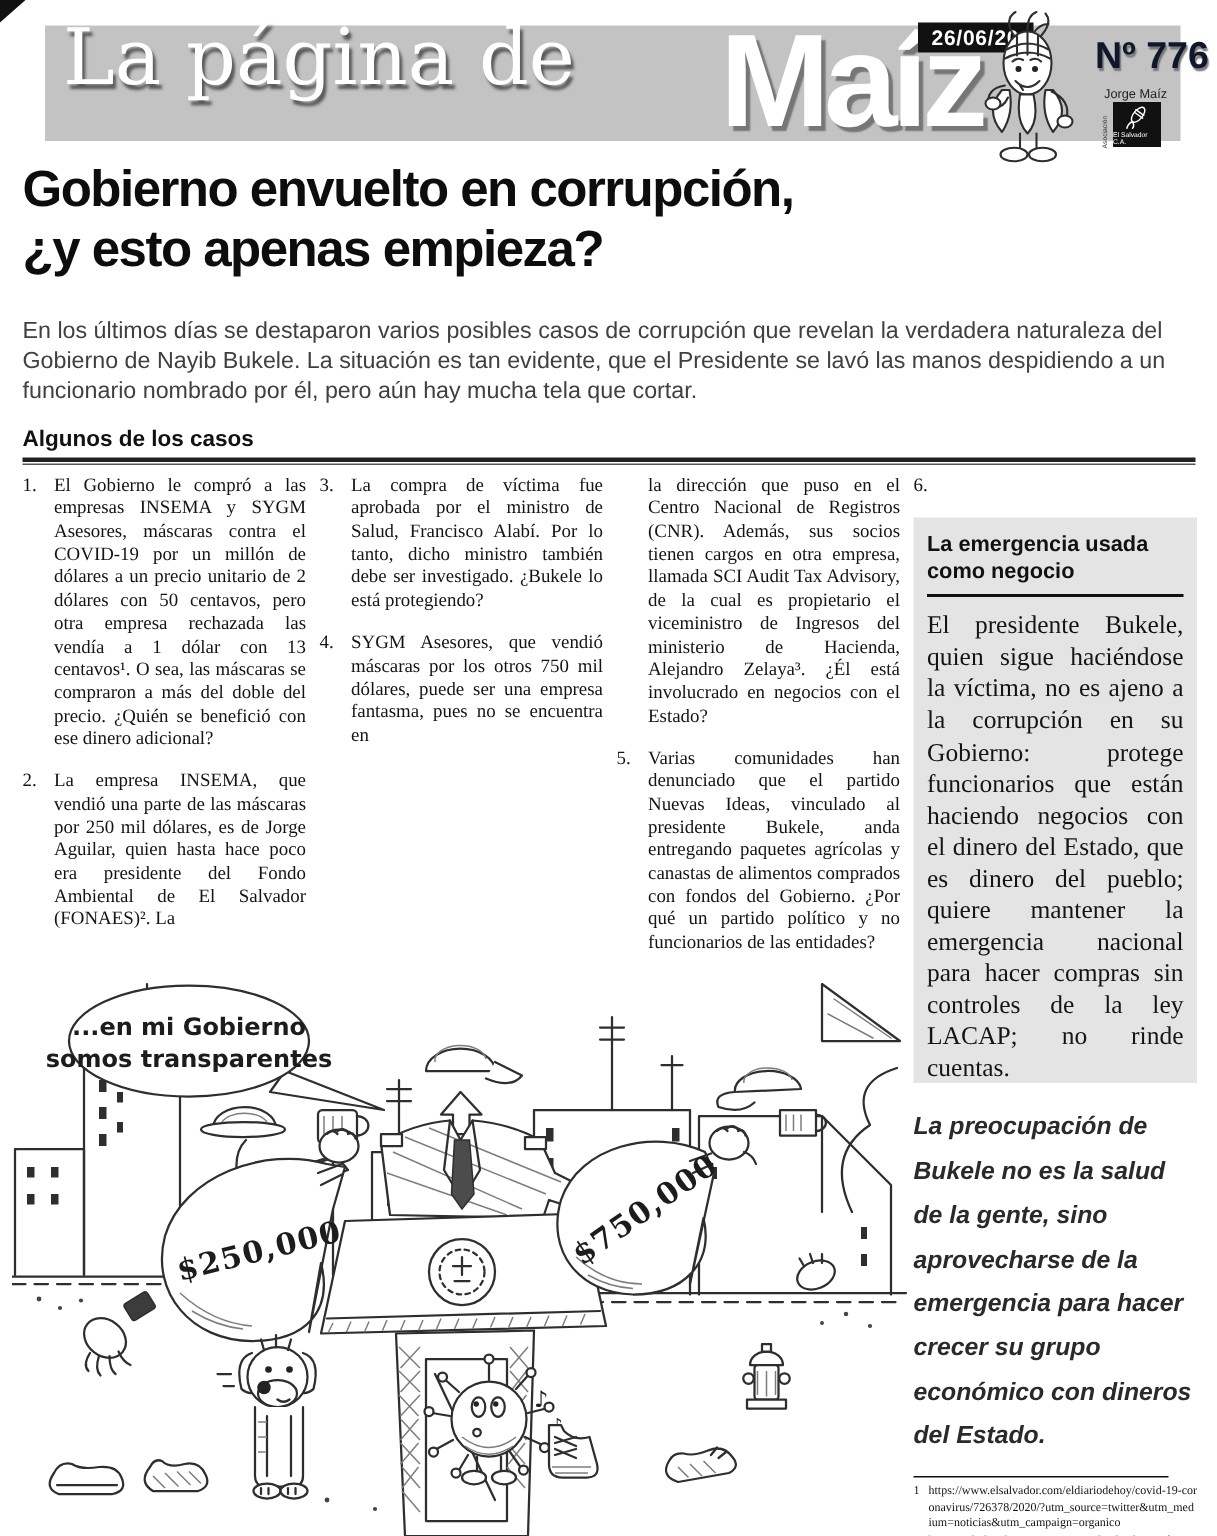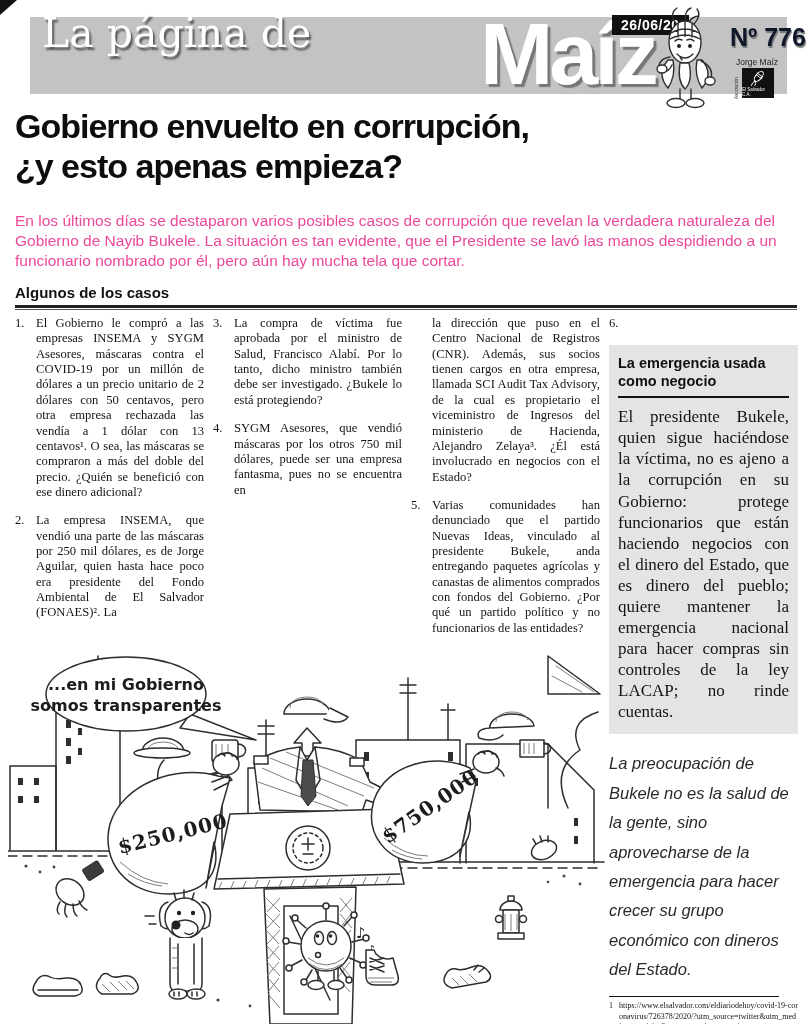--- a/index.html
+++ b/index.html
@@ -3,58 +3,58 @@
 <meta charset="utf-8">
 <style>
   html,body{margin:0;padding:0;background:#fff;}
   .page{position:relative;width:811px;height:1024px;background:#fff;overflow:hidden;
         font-family:"Liberation Sans",sans-serif;color:#1a1a1a;}
   
   .corner{position:absolute;left:0;top:0;width:0;height:0;
           border-top:15px solid #111;border-right:17px solid transparent;}
   .banner{position:absolute;left:30px;top:17px;width:757px;height:77px;background:#c3c3c3;}
   .m-script{position:absolute;left:12px;top:-8px;font-family:"DejaVu Serif",serif;
-            font-size:41px;color:#fff;white-space:nowrap;
+            font-size:52px;color:#fff;white-space:nowrap;
             text-shadow:2px 3px 2px rgba(70,70,70,.85);}
   .m-brand{position:absolute;left:450px;top:-14px;font-size:88px;font-weight:800;
            letter-spacing:-4px;color:#fff;white-space:nowrap;
            text-shadow:3px 3px 1px rgba(110,110,110,.9);}
   .date-badge{position:absolute;left:582px;top:-2px;background:#111;color:#fff;
               font-size:14px;font-weight:700;padding:2px 9px;letter-spacing:.5px;}
   .issue{position:absolute;left:700px;top:6px;font-size:25px;font-weight:800;color:#0f172a;
          text-shadow:1px 2px 1px rgba(110,110,110,.9);white-space:nowrap;}
   .org{position:absolute;left:706px;top:40px;font-size:8.5px;color:#222;}
   .logo-box{position:absolute;left:712px;top:51px;width:32px;height:30px;background:#111;
             display:flex;align-items:center;justify-content:center;flex-direction:column;}
   .logo-country{font-size:4.5px;color:#fff;line-height:1;margin-top:1px;}
   .logo-vert{position:absolute;left:704px;top:52px;font-size:4.5px;color:#333;
              writing-mode:vertical-rl;transform:rotate(180deg);height:30px;overflow:hidden;}
   .mascot{position:absolute;left:614px;top:-10px;}
   
   .headline{position:absolute;left:15px;top:106px;width:780px;font-size:34px;font-weight:800;
             letter-spacing:-1px;line-height:1.18;color:#0d0d0d;}
-  .lede{position:absolute;left:15px;top:211px;width:782px;font-size:15.5px;line-height:1.3;color:#ec4899;}
+  .lede{position:absolute;left:15px;top:211px;width:782px;font-size:15.5px;line-height:1.3;color:#404040;}
   
   .section-head{position:absolute;left:15px;top:284px;width:782px;}
   .section-title{font-size:15px;font-weight:800;color:#111;}
   .section-rule{margin-top:4px;border-top:3px solid #222;border-bottom:1px solid #555;height:1px;}
   
   .cols{position:absolute;left:15px;top:316px;width:784px;display:flex;gap:9px;}
   .col{width:189px;flex:0 0 189px;font-family:"Liberation Serif","DejaVu Serif",serif;
        font-size:12.6px;line-height:1.22;text-align:justify;color:#141414;}
   .seg{position:relative;padding-left:21px;margin-bottom:13px;}
   .seg .num{position:absolute;left:0;top:0;}
   
-  .sidebar{background:#e4e4e4;padding:9px 9px 12px 9px;margin-top:29px;}
+  .sidebar{background:#e4e4e4;padding:9px 9px 0 9px;margin-top:29px;}
   .sidebar-title{font-family:"Liberation Sans",sans-serif;font-size:14.5px;font-weight:800;
                  line-height:1.25;color:#111;text-align:left;}
   .sidebar-rule{border-top:2.5px solid #111;margin:6px 0 8px 0;}
   .sidebar-body{font-size:17px;line-height:1.24;text-align:justify;}
   .quote{font-family:"Liberation Sans",sans-serif;font-style:italic;font-size:16.5px;
-         line-height:1.78;color:#2a2a2a;margin-top:15px;text-align:left;}
+         line-height:1.78;color:#2a2a2a;margin-top:15px;text-align:left;font-weight:bold;}
   .footnotes{margin-top:12px;font-size:8px;line-height:1.32;text-align:left;}
   .fn-rule{border-top:1.5px solid #111;width:170px;margin-bottom:4px;}
   .fn{position:relative;padding-left:10px;word-break:break-all;margin-bottom:1px;}
   .fn .fn-num{position:absolute;left:0;top:0;}
   
   .cartoon{position:absolute;left:8px;top:648px;}
   .sk{stroke:#2e2e2e;stroke-width:1.5;fill:none;stroke-linecap:round;stroke-linejoin:round;}
   .skf{stroke:#2e2e2e;stroke-width:1.5;fill:#fff;stroke-linecap:round;stroke-linejoin:round;}
   .hatch{stroke:#7d7d7d;stroke-width:1;fill:none;}
   .btxt{font-family:"DejaVu Sans",sans-serif;font-weight:600;font-size:16px;fill:#1c1c1c;}

